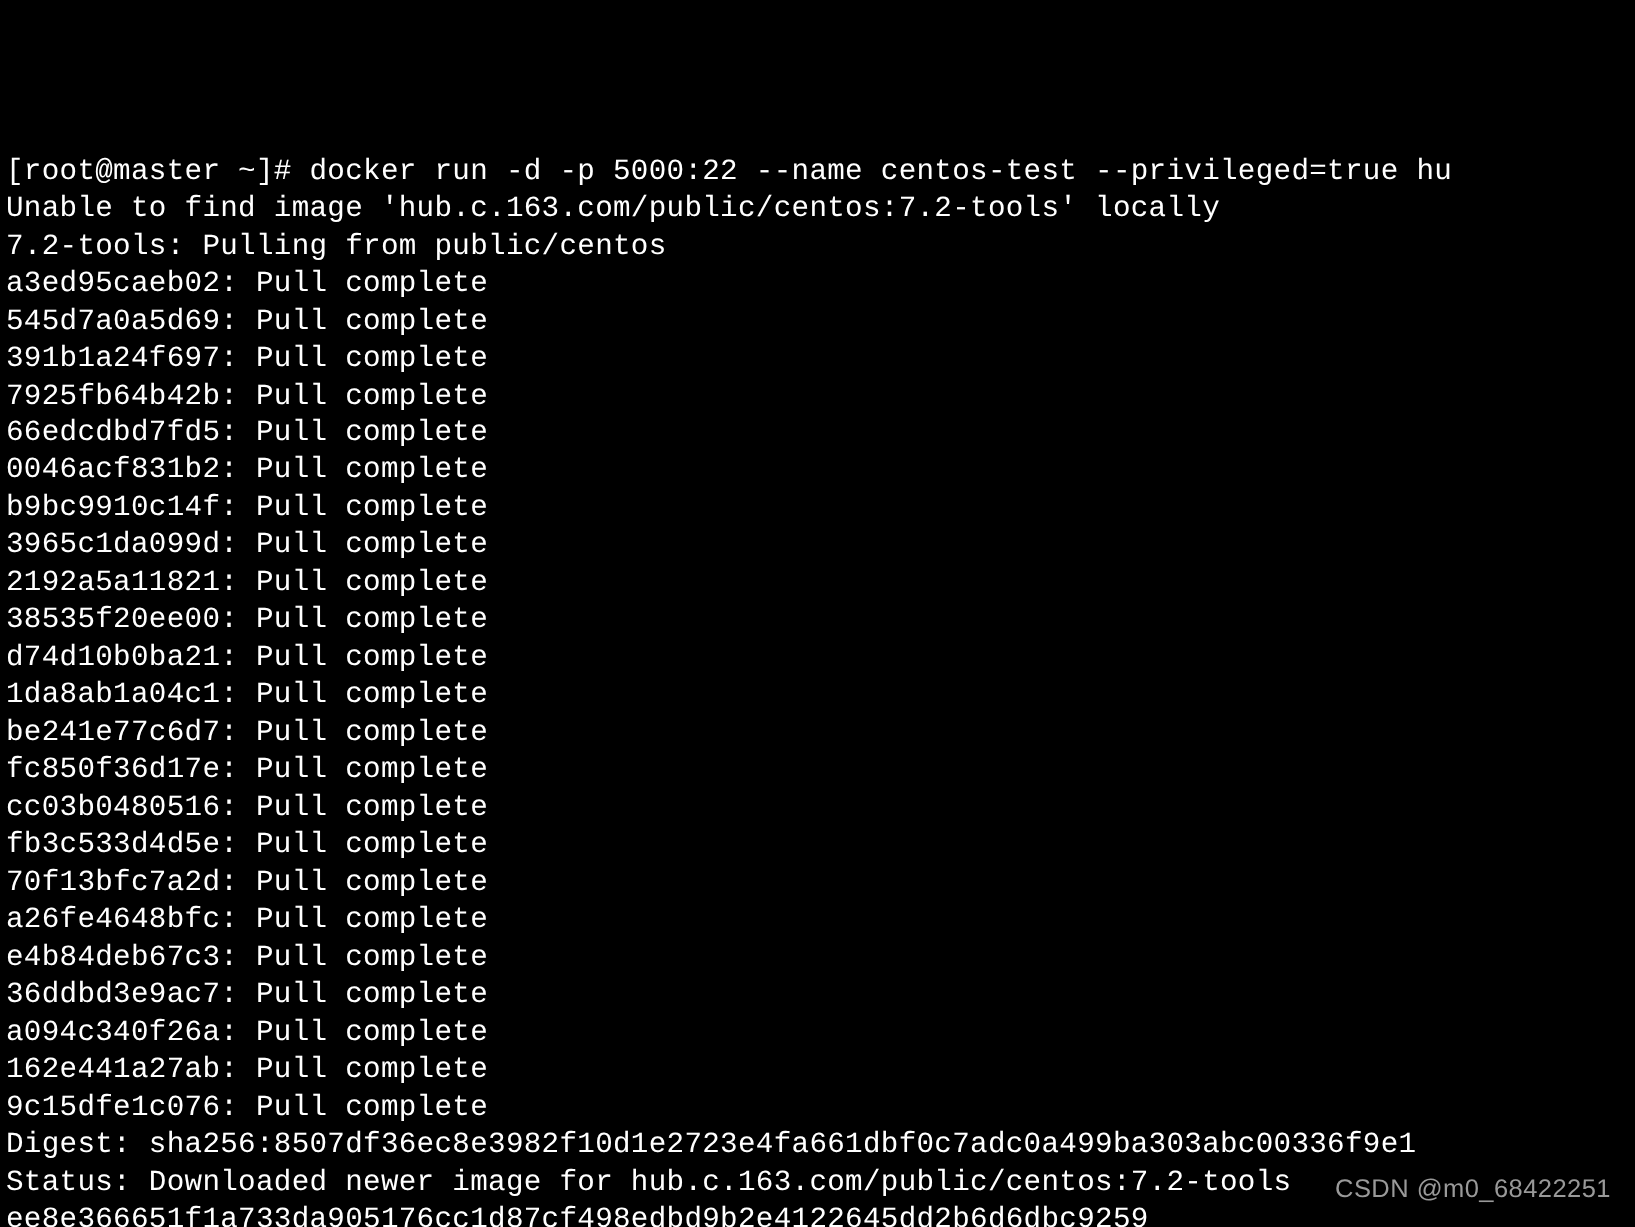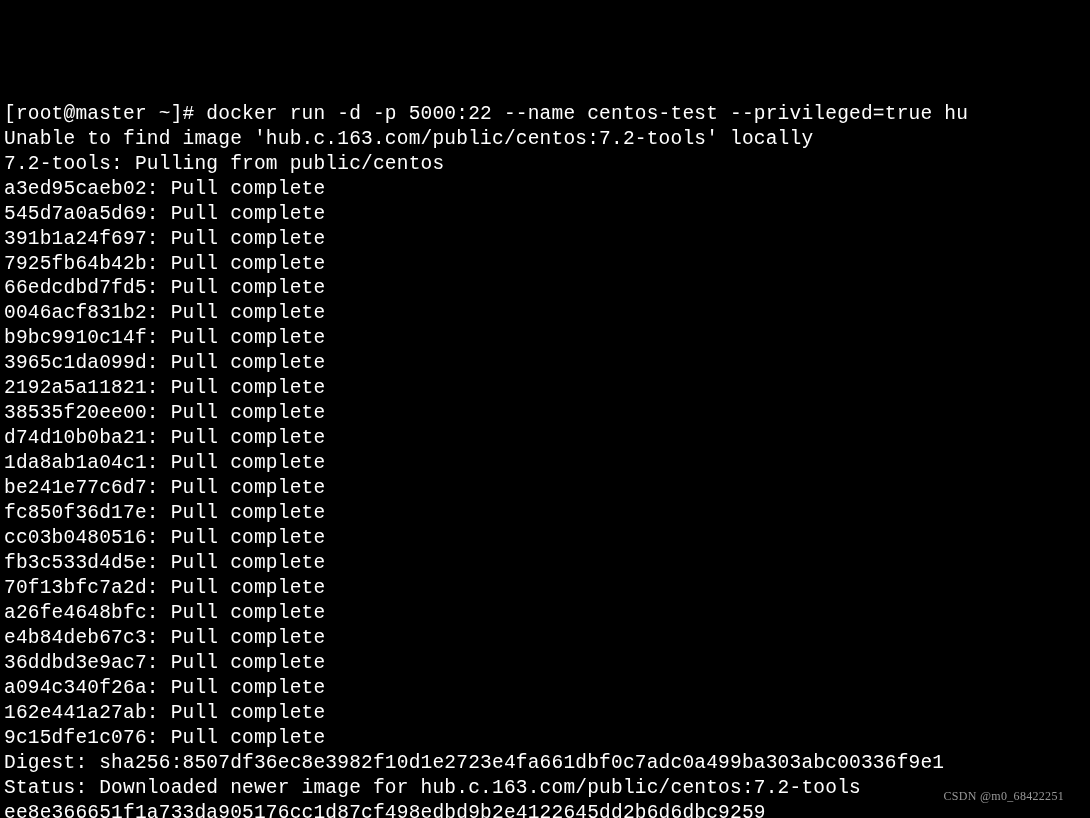--- a/index.html
+++ b/index.html
@@ -19,24 +19,24 @@
       overflow: hidden;
       white-space: pre;
       letter-spacing: 0.2px;
     }
     .line {
       white-space: pre;
     }
     .watermark {
       position: absolute;
       bottom: 14px;
-      right: 26px;
+      right: 16px;
       color: #999999;
-      font-size: 12px;
-      font-family: Liberation Serif, serif;
+      font-size: 17px;
+      font-family: Liberation Sans, sans-serif;
       letter-spacing: 0.3px;
     }
   </style>
 </head>
 <body>
 
 
 
 <div id="terminal-output"><div class="line">[root@master ~]# docker run -d -p 5000:22 --name centos-test --privileged=true hu</div><div class="line">Unable to find image 'hub.c.163.com/public/centos:7.2-tools' locally</div><div class="line">7.2-tools: Pulling from public/centos</div><div class="line">a3ed95caeb02: Pull complete</div><div class="line">545d7a0a5d69: Pull complete</div><div class="line">391b1a24f697: Pull complete</div><div class="line">7925fb64b42b: Pull complete</div><div class="line">66edcdbd7fd5: Pull complete</div><div class="line">0046acf831b2: Pull complete</div><div class="line">b9bc9910c14f: Pull complete</div><div class="line">3965c1da099d: Pull complete</div><div class="line">2192a5a11821: Pull complete</div><div class="line">38535f20ee00: Pull complete</div><div class="line">d74d10b0ba21: Pull complete</div><div class="line">1da8ab1a04c1: Pull complete</div><div class="line">be241e77c6d7: Pull complete</div><div class="line">fc850f36d17e: Pull complete</div><div class="line">cc03b0480516: Pull complete</div><div class="line">fb3c533d4d5e: Pull complete</div><div class="line">70f13bfc7a2d: Pull complete</div><div class="line">a26fe4648bfc: Pull complete</div><div class="line">e4b84deb67c3: Pull complete</div><div class="line">36ddbd3e9ac7: Pull complete</div><div class="line">a094c340f26a: Pull complete</div><div class="line">162e441a27ab: Pull complete</div><div class="line">9c15dfe1c076: Pull complete</div><div class="line">Digest: sha256:8507df36ec8e3982f10d1e2723e4fa661dbf0c7adc0a499ba303abc00336f9e1</div><div class="line">Status: Downloaded newer image for hub.c.163.com/public/centos:7.2-tools</div><div class="line">ee8e366651f1a733da905176cc1d87cf498edbd9b2e4122645dd2b6d6dbc9259</div></div>
 

